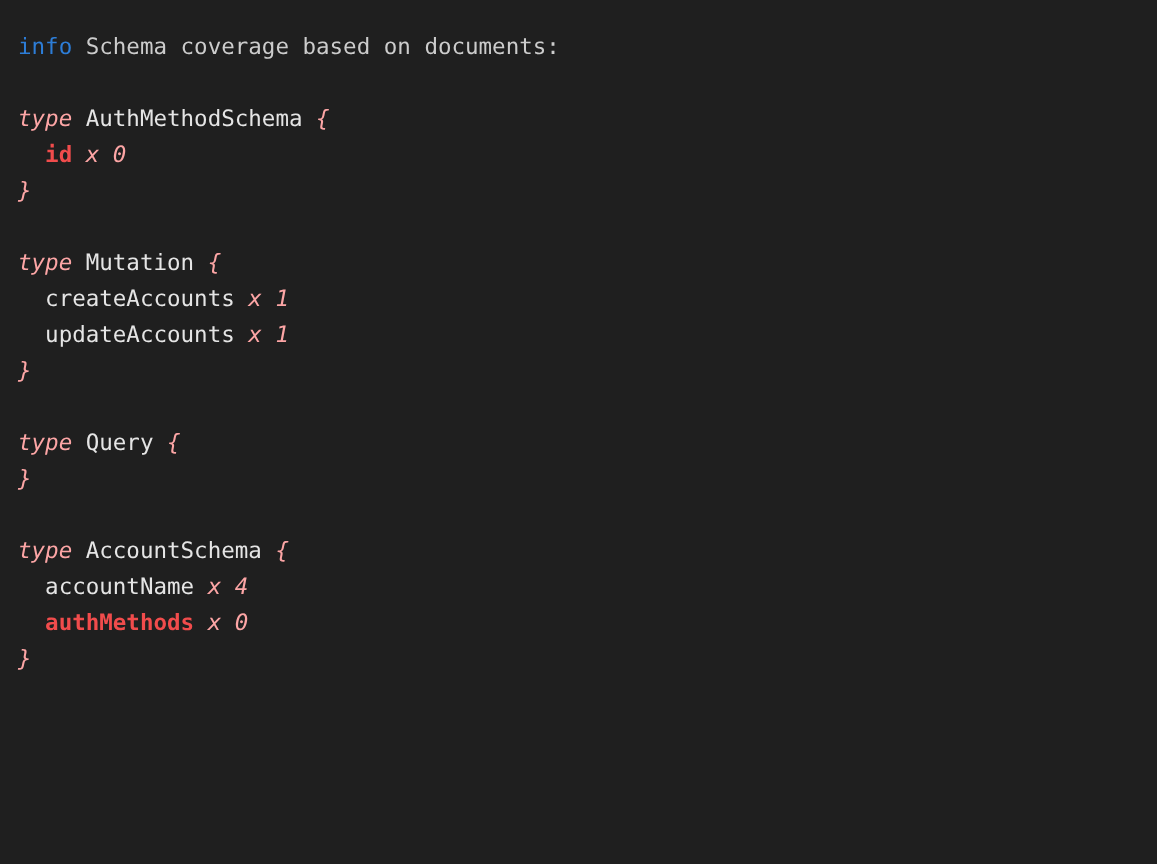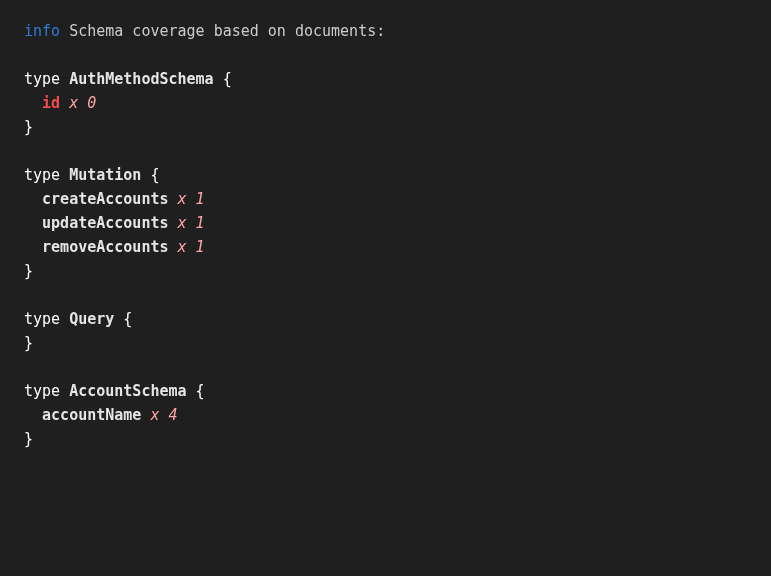--- a/index.html
+++ b/index.html
@@ -9,53 +9,53 @@
   body {
     width: 771px;
     height: 576px;
     overflow: hidden;
     background: #1f1f1f;
   }
   .terminal {
     box-sizing: border-box;
     width: 771px;
     height: 576px;
-    padding: 19px 10px 0 24px;
+    padding: 19px 10px 0 12px;
     font-family: "DejaVu Sans Mono", "Liberation Mono", monospace;
     font-size: 15px;
     line-height: 24px;
   }
   .term-line {
     height: 24px;
     white-space: pre;
   }
   
   .tok-info    { color: #2d7dd7; }
   .tok-plain   { color: #cccccc; }
-  .tok-gray    { color: #ffffff; }
-  .tok-type    { color: #e5e5e5; font-weight: bold; }
-  .tok-field   { color: #e5e5e5; font-weight: bold; }
+  .tok-gray    { color: #fca5a5; font-style: italic; }
+  .tok-type    { color: #e5e5e5; font-weight: normal; }
+  .tok-field   { color: #e5e5e5; font-weight: normal; }
   .tok-missing { color: #f14c4c; font-weight: bold; }
   .tok-count   { color: #fca5a5; font-style: italic; }
 </style>
 </head>
 <body>
 
 <div class="terminal" id="terminal">
     <div class="term-line"><span class="tok-info">info</span><span class="tok-plain"> Schema coverage based on documents:</span></div>
     <div class="term-line"></div>
     <div class="term-line"><span class="tok-gray">type </span><span class="tok-type">AuthMethodSchema</span><span class="tok-gray"> {</span></div>
     <div class="term-line"><span class="tok-plain">  </span><span class="tok-missing">id</span><span class="tok-plain"> </span><span class="tok-count">x 0</span></div>
     <div class="term-line"><span class="tok-gray">}</span></div>
     <div class="term-line"></div>
     <div class="term-line"><span class="tok-gray">type </span><span class="tok-type">Mutation</span><span class="tok-gray"> {</span></div>
     <div class="term-line"><span class="tok-plain">  </span><span class="tok-field">createAccounts</span><span class="tok-plain"> </span><span class="tok-count">x 1</span></div>
     <div class="term-line"><span class="tok-plain">  </span><span class="tok-field">updateAccounts</span><span class="tok-plain"> </span><span class="tok-count">x 1</span></div>
-    <div class="term-line"><span class="tok-plain">  </span><span class="tok-field">removeAccounts</span><span class="tok-plain"> </span><span class="tok-count">x 1</span></div>
     <div class="term-line"><span class="tok-gray">}</span></div>
     <div class="term-line"></div>
     <div class="term-line"><span class="tok-gray">type </span><span class="tok-type">Query</span><span class="tok-gray"> {</span></div>
     <div class="term-line"><span class="tok-gray">}</span></div>
     <div class="term-line"></div>
     <div class="term-line"><span class="tok-gray">type </span><span class="tok-type">AccountSchema</span><span class="tok-gray"> {</span></div>
     <div class="term-line"><span class="tok-plain">  </span><span class="tok-field">accountName</span><span class="tok-plain"> </span><span class="tok-count">x 4</span></div>
+    <div class="term-line"><span class="tok-plain">  </span><span class="tok-missing">authMethods</span><span class="tok-plain"> </span><span class="tok-count">x 0</span></div>
     <div class="term-line"><span class="tok-gray">}</span></div>
   </div>
 
 </body></html>

